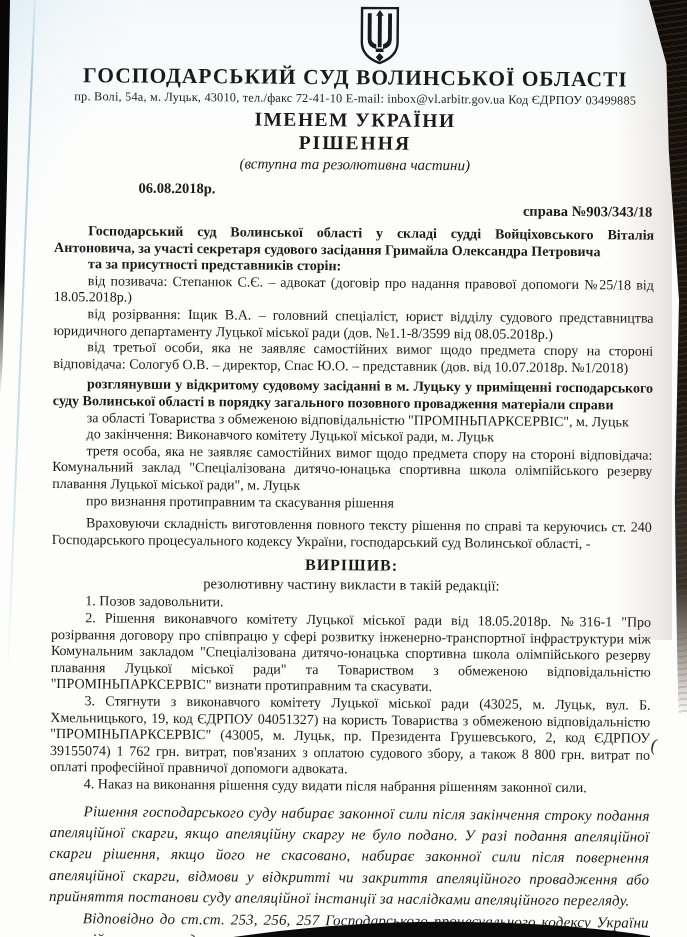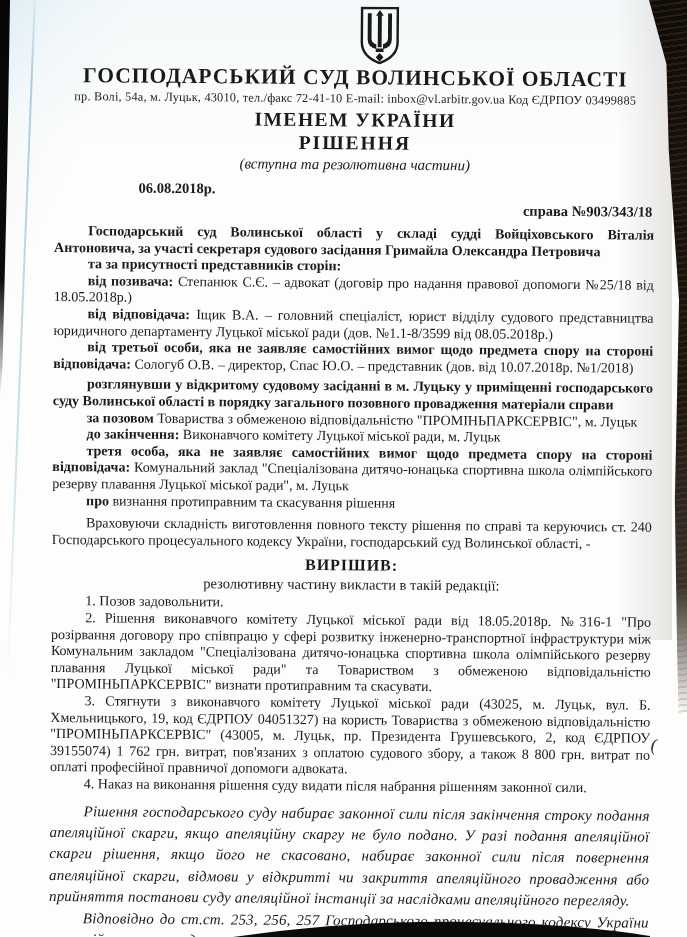--- a/index.html
+++ b/index.html
@@ -25,21 +25,21 @@
   .court{font-weight:bold;font-size:21.5px;letter-spacing:1px;margin-top:1px;white-space:nowrap;}
   .addr{font-size:12.3px;letter-spacing:0.2px;margin-top:1px;white-space:nowrap;}
   .inname{font-weight:bold;font-size:19.5px;letter-spacing:1.5px;margin-top:3px;}
   .dtype{font-weight:bold;font-size:19.5px;letter-spacing:2px;margin-top:1px;}
   .subt{font-style:italic;font-size:15px;margin-top:2px;}
   .meta{margin-top:8px;font-weight:bold;font-size:14.5px;}
   .meta .date{margin-left:84px;}
   .meta .case{text-align:right;margin-top:3px;padding-right:2px;}
   p{margin:0;font-size:14px;line-height:16.6px;text-align:justify;text-indent:34px;}
   p.b{font-weight:bold;}
-  p b{font-weight:bold;}
+  p b{font-weight:normal;}
   .mt4{margin-top:4px;}
   .mt6{margin-top:6px;}
   .mt8{margin-top:8px;}
   .first{margin-top:7px;}
   .c{text-align:center;text-indent:0;}
   .vh{font-weight:bold;font-size:16px;letter-spacing:1px;margin-top:7px;}
   .vs{font-size:14.5px;margin-top:2px;margin-bottom:3px;}
   p.it{font-style:italic;font-size:15px;line-height:21.4px;letter-spacing:0.2px;}
   
   .left-band{
@@ -99,25 +99,25 @@
   </div>
 
   <div class="meta">
     <div class="date">06.08.2018р.</div>
     <div class="case">справа №903/343/18</div>
   </div>
 
   <p class="b first">Господарський суд Волинської області у складі судді Войціховського Віталія Антоновича, за участі секретаря судового засідання Гримайла Олександра Петровича</p>
   <p class="b">та за присутності представників сторін:</p>
   <p><b>від позивача:</b> <span>Степанюк С.Є. – адвокат (договір про надання правової допомоги №25/18 від 18.05.2018р.)</span></p>
-  <p><b>від відповідача:</b> <span>Іщик В.А. – головний спеціаліст, юрист відділу судового представництва юридичного департаменту Луцької міської ради (дов. №1.1-8/3599 від 08.05.2018р.)</span></p>
+  <p><b>від розірвання:</b> <span>Іщик В.А. – головний спеціаліст, юрист відділу судового представництва юридичного департаменту Луцької міської ради (дов. №1.1-8/3599 від 08.05.2018р.)</span></p>
   <p><b>від третьої особи, яка не заявляє самостійних вимог щодо предмета спору на стороні відповідача:</b> <span>Сологуб О.В. – директор, Спас Ю.О. – представник (дов. від 10.07.2018р. №1/2018)</span></p>
 
   <p class="b mt4">розглянувши у відкритому судовому засіданні в м. Луцьку у приміщенні господарського суду Волинської області в порядку загального позовного провадження матеріали справи</p>
-  <p><b>за позовом</b> <span>Товариства з обмеженою відповідальністю "ПРОМІНЬПАРКСЕРВІС", м. Луцьк</span></p>
+  <p><b>за області</b> <span>Товариства з обмеженою відповідальністю "ПРОМІНЬПАРКСЕРВІС", м. Луцьк</span></p>
   <p><b>до закінчення:</b> <span>Виконавчого комітету Луцької міської ради, м. Луцьк</span></p>
   <p><b>третя особа, яка не заявляє самостійних вимог щодо предмета спору на стороні відповідача:</b> <span>Комунальний заклад "Спеціалізована дитячо-юнацька спортивна школа олімпійського резерву плавання Луцької міської ради", м. Луцьк</span></p>
   <p><b>про</b> <span>визнання протиправним та скасування рішення</span></p>
 
   <p class="mt6">Враховуючи складність виготовлення повного тексту рішення по справі та керуючись ст. 240 Господарського процесуального кодексу України, господарський суд Волинської області, -</p>
 
   <p class="c vh">ВИРІШИВ:</p>
   <p class="c vs">резолютивну частину викласти в такій редакції:</p>
 
   <p>1. Позов задовольнити.</p>

